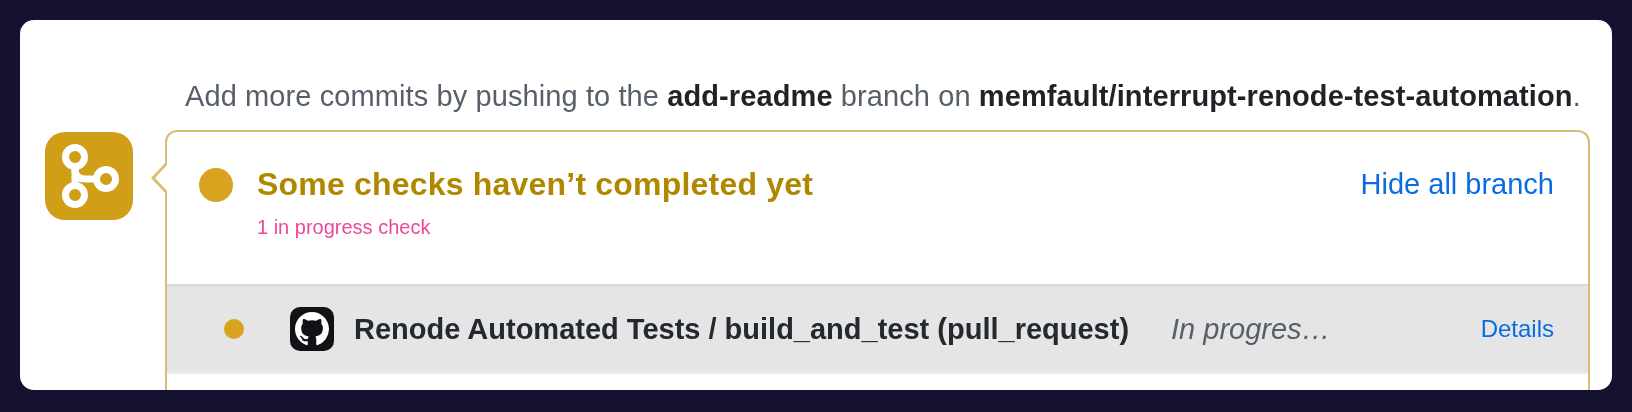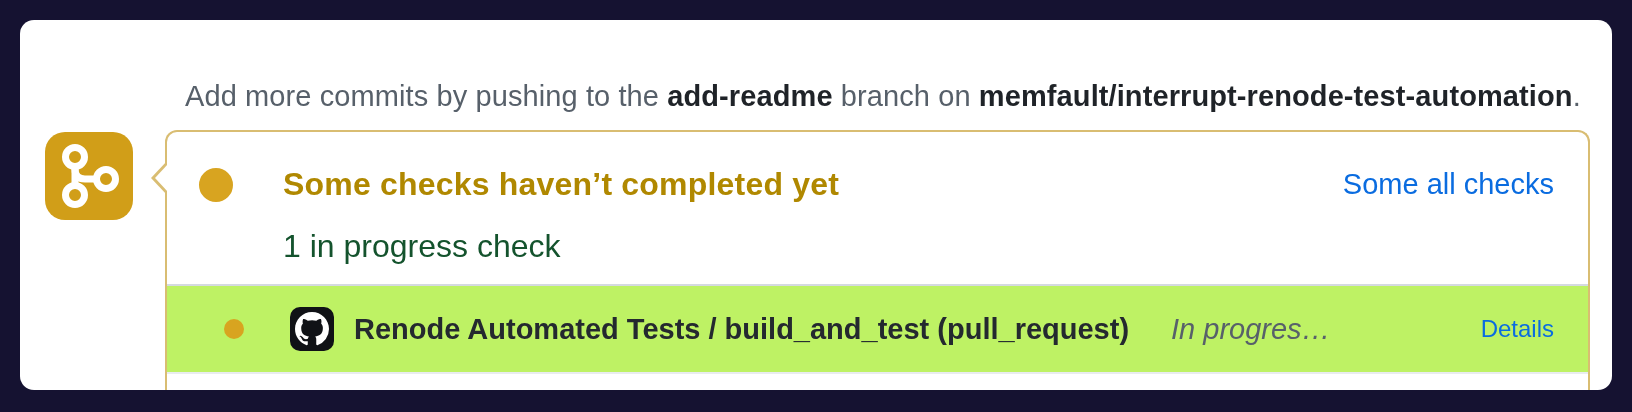--- a/index.html
+++ b/index.html
@@ -67,59 +67,58 @@
     border-bottom: 14px solid transparent;
     border-right: 13px solid #ffffff;
   }
 
   .checks-header {
     position: relative;
     height: 152px;
     display: flex;
     align-items: flex-start;
     padding: 34px 34px 0 32px;
-    gap: 26px;
   }
   .pending-ring {
     width: 28px; height: 28px;
     border: 17px solid #d8a420;
     border-radius: 50%;
     margin-top: 2px;
     flex: none;
   }
   .heading-wrap { margin-left: 24px; }
   .checks-heading {
     font-size: 32px;
     font-weight: 700;
     color: #b08800;
     line-height: 36px;
     letter-spacing: 0.2px;
   }
   .checks-summary {
-    margin-top: 26px;
-    font-size: 32px;
-    color: #14532d;
+    margin-top: 14px;
+    font-size: 20px;
+    color: #ec4899;
   }
   .link {
     color: #0a6ce0;
     text-decoration: none;
     cursor: pointer;
     white-space: nowrap;
   }
   .hide-all {
     margin-left: auto;
     font-size: 29px;
     line-height: 36px;
   }
 
   
   .check-row {
     position: relative;
     height: 90px;
-    background: #bef264;
+    background: #e5e5e5;
     border-top: 2px solid #d5dae0;
     border-bottom: 2px solid #e9ecef;
     display: flex;
     align-items: center;
     padding: 0 34px 0 57px;
   }
   .pending-dot {
     width: 20px; height: 20px;
     border-radius: 50%;
     background: #d8a420;
@@ -175,21 +174,21 @@
     <div class="checks-box">
       <div class="caret-outer"></div>
       <div class="caret-inner"></div>
 
       <div class="checks-header">
         <span class="pending-ring"></span>
         <div class="heading-wrap">
           <h3 class="checks-heading">Some checks haven’t completed yet</h3>
           <div class="checks-summary">1 in progress check</div>
         </div>
-        <a class="link hide-all" href="#">Some all checks</a>
+        <a class="link hide-all" href="#">Hide all branch</a>
       </div>
 
       <div class="check-row">
         <span class="pending-dot"></span>
         <span class="app-avatar">
           <svg width="34" height="34" viewBox="0 0 16 16" aria-hidden="true">
             <path fill="#ffffff" d="M8 0C3.58 0 0 3.58 0 8c0 3.54 2.29 6.53 5.47 7.59.4.07.55-.17.55-.38 0-.19-.01-.82-.01-1.49-2.01.37-2.53-.49-2.69-.94-.09-.23-.48-.94-.82-1.13-.28-.15-.68-.52-.01-.53.63-.01 1.08.58 1.23.82.72 1.21 1.87.87 2.33.66.07-.52.28-.87.51-1.07-1.78-.2-3.64-.89-3.64-3.95 0-.87.31-1.59.82-2.15-.08-.2-.36-1.02.08-2.12 0 0 .67-.21 2.2.82.64-.18 1.32-.27 2-.27s1.36.09 2 .27c1.53-1.04 2.2-.82 2.2-.82.44 1.1.16 1.92.08 2.12.51.56.82 1.27.82 2.15 0 3.07-1.87 3.75-3.65 3.95.29.25.54.73.54 1.48 0 1.07-.01 1.93-.01 2.2 0 .21.15.46.55.38A8.01 8.01 0 0 0 16 8c0-4.42-3.58-8-8-8z"></path>
           </svg>
         </span>
         <span class="run-name">Renode Automated Tests / build_and_test (pull_request)</span>

